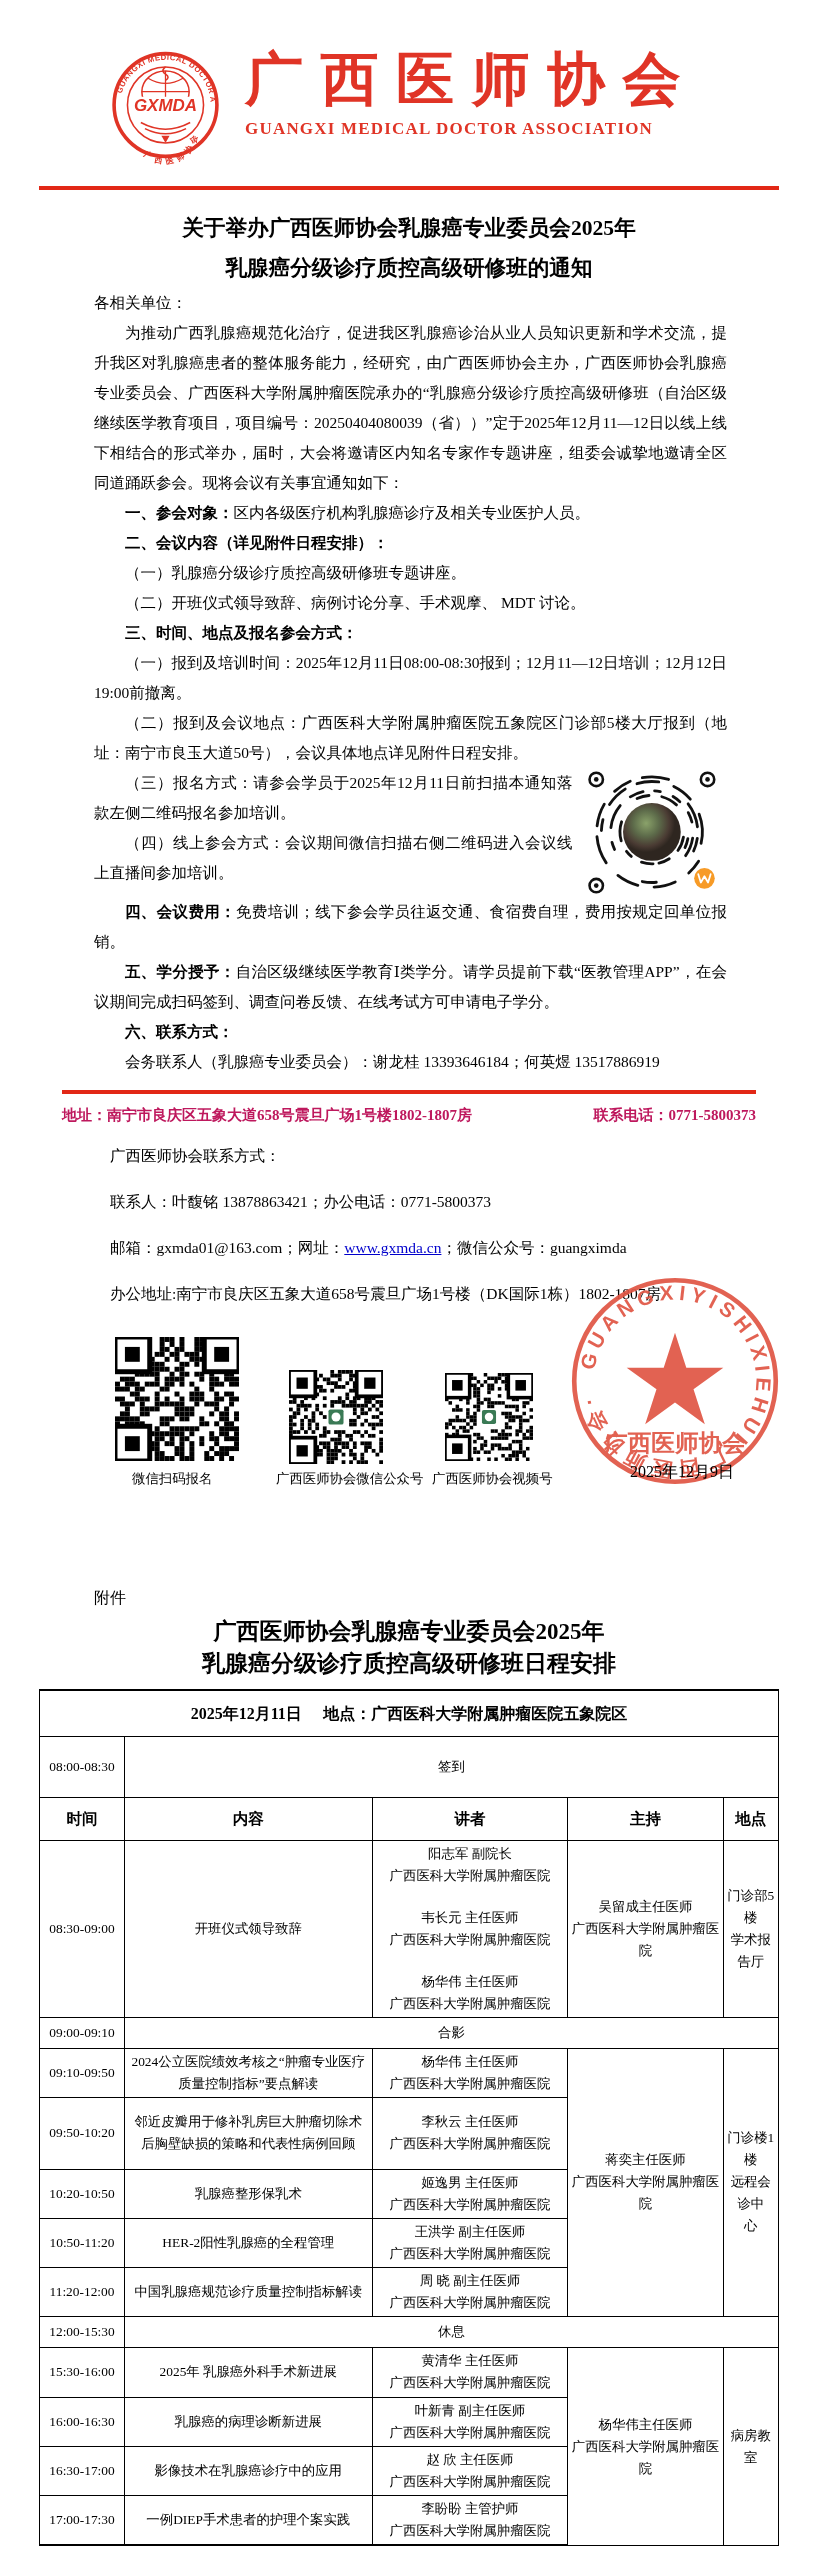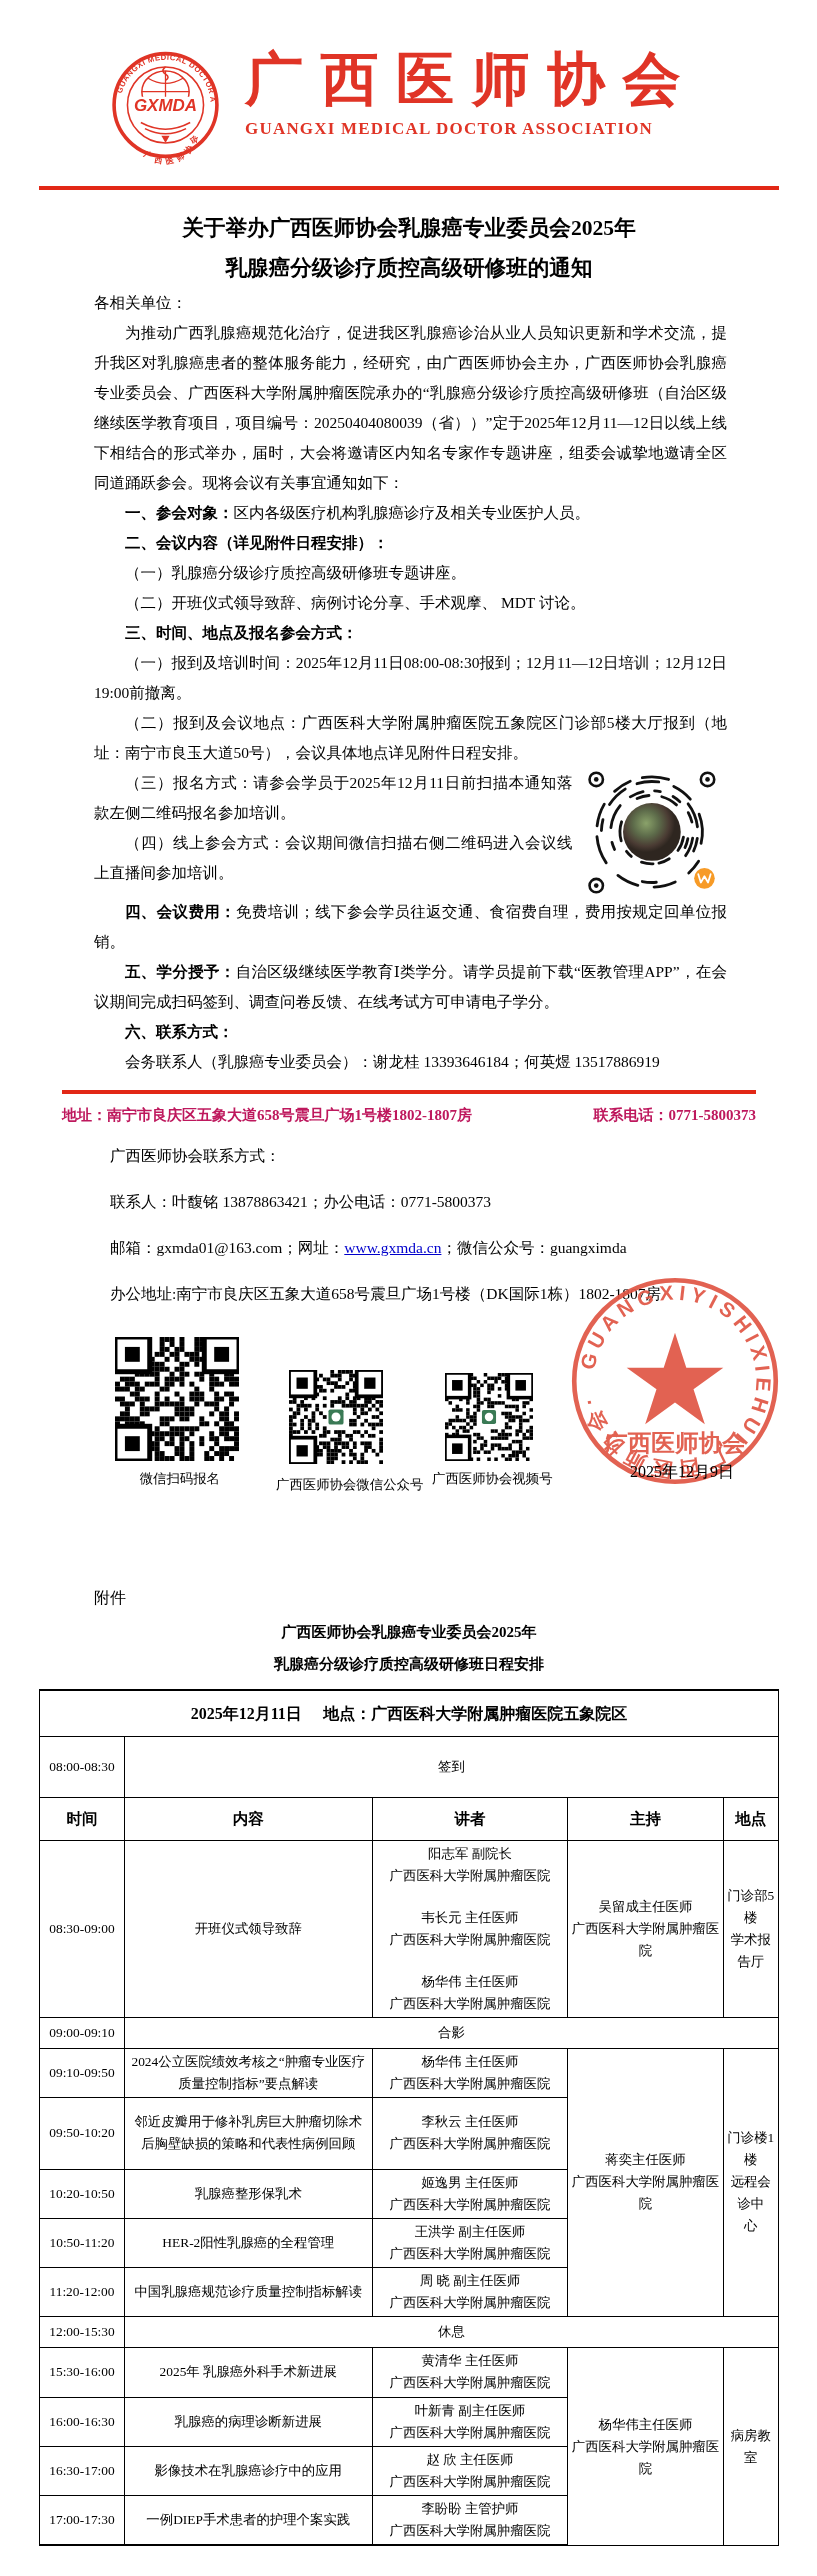--- a/index.html
+++ b/index.html
@@ -35,29 +35,29 @@
   .assoc p{margin:16px;}
   a.site-link{color:#0000cc;text-decoration:underline;}
   .attach-note{margin-top:34px;}
 
   
   .footer-zone{position:relative;height:226px;margin-top:24px;}
   .qr1{position:absolute;left:115px;top:4.1px;width:124px;height:124px;}
   .qr2{position:absolute;left:289px;top:37px;width:94px;height:94px;}
   .qr3{position:absolute;left:445px;top:40px;width:88px;height:88px;}
   .qr-cap{position:absolute;font-size:13.4px;white-space:nowrap;}
-  .cap1{left:103px;top:137px;width:117px;text-align:right;}
-  .cap2{left:276px;top:143px;width:118px;text-align:center;}
+  .cap1{left:132px;top:137px;width:117px;text-align:left;}
+  .cap2{left:276px;top:137px;width:118px;text-align:center;}
   .cap3{left:432px;top:137px;width:114px;text-align:left;}
   .seal{position:absolute;left:566px;top:-61px;width:218px;height:218px;opacity:.92;}
   .seal-date{position:absolute;left:630px;top:129px;font-size:16px;white-space:nowrap;}
 
   
   .attach-label{padding-left:94px;font-size:16px;margin-top:29px;}
-  .attach-title{margin-top:7.2px;text-align:center;font-size:15px;font-weight:bold;line-height:32px;}
+  .attach-title{margin-top:7.2px;text-align:center;font-size:23px;font-weight:bold;line-height:32px;}
 
   
   .table-zone{padding:0 39px;margin-top:9.3px;}
   table.sched{width:100%;border-collapse:collapse;table-layout:fixed;
               font-size:13.4px;line-height:22px;text-align:center;}
   table.sched td,table.sched th{border:1px solid #000;vertical-align:middle;padding:2.1px 3.1px;
               word-break:break-all;}
   table.sched tr.banner-row td{border-top:2.6px solid #000;border-bottom:1.5px solid #000;
               font-weight:bold;font-size:16px;height:41px;}
   table.sched tr.banner-row .b-date{margin-right:21.6px;}

